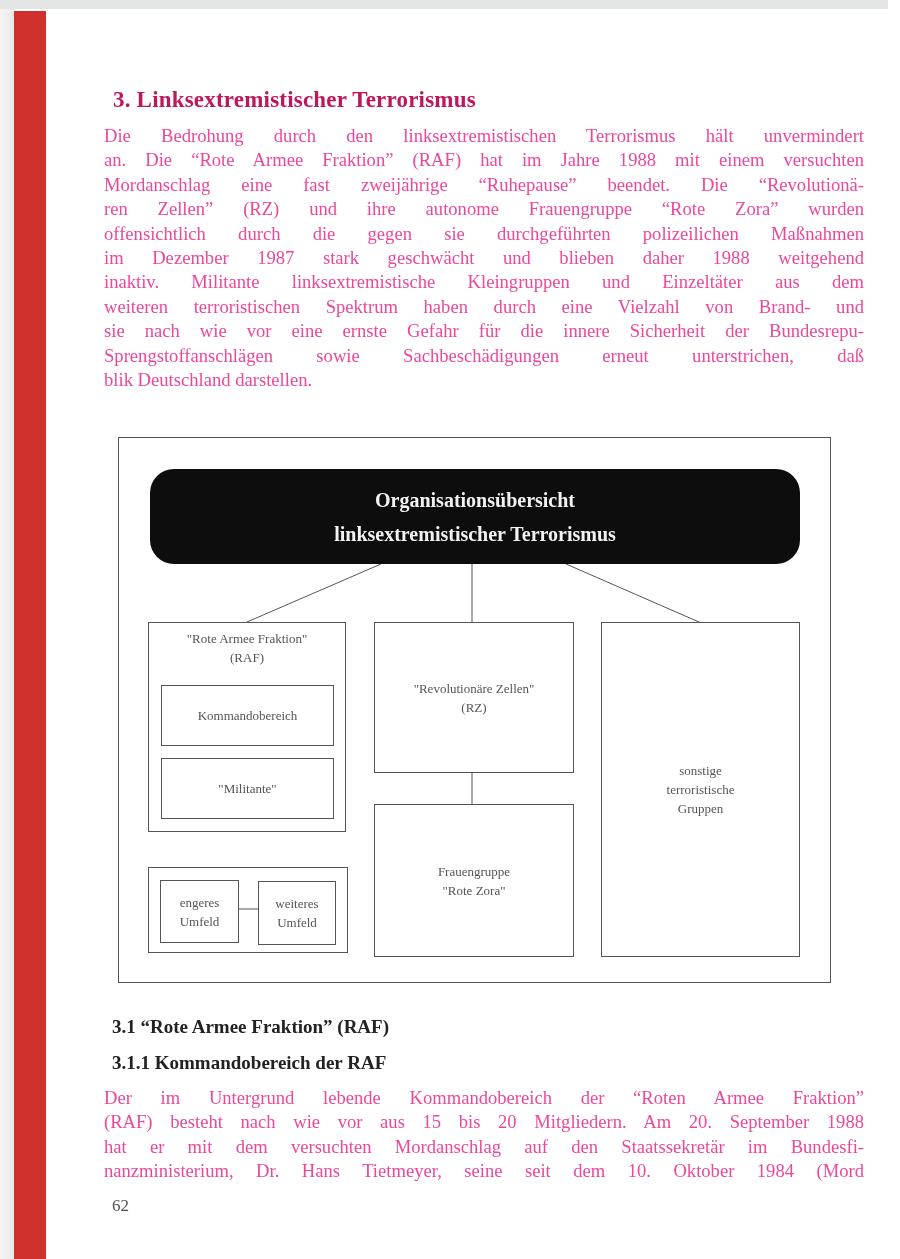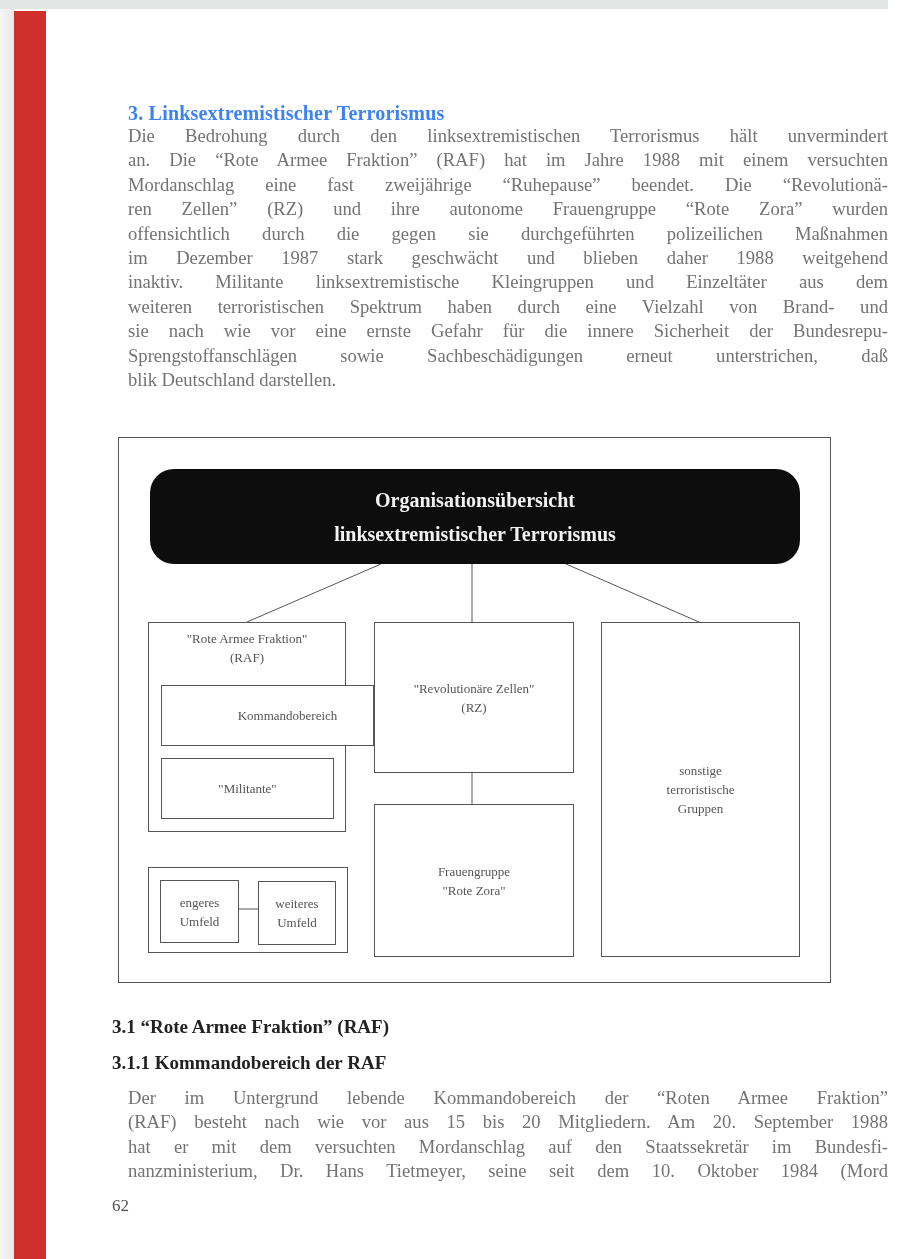--- a/index.html
+++ b/index.html
@@ -15,26 +15,26 @@
     }
     .left-shadow {
       position: absolute; left: 0; top: 9px; width: 14px; height: 1250px;
       background: linear-gradient(to right, #f6f6f6, #e9e9e9);
     }
     .red-bar {
       position: absolute; left: 14px; top: 11px; width: 32px; height: 1248px;
       background: #d0302c;
     }
     h1 {
-      position: absolute; left: 112px; top: 86px; margin: 16px;
-      font-size: 20px; font-weight: bold; color: #3b82f6; letter-spacing: 0.2px;
+      position: absolute; left: 112px; top: 86px; margin: 1px;
+      font-size: 23px; font-weight: bold; color: #be185d; letter-spacing: 0.2px;
     }
     .para {
-      position: absolute; left: 128px; width: 760px; margin: 0;
-      font-size: 18.6px; line-height: 24.4px; color: #737373;
+      position: absolute; left: 104px; width: 760px; margin: 0;
+      font-size: 18.6px; line-height: 24.4px; color: #ec4899;
       text-align: justify; text-align-last: left;
     }
     .para span.line { display: block; text-align: justify; text-align-last: justify; white-space: nowrap; }
     .para span.line.last { text-align-last: left; }
 
     
     .diagram {
       position: absolute; left: 118px; top: 437px; width: 711px; height: 544px;
       border: 1px solid #555;
     }
@@ -97,21 +97,21 @@
 
   <div class="dia-header">
     <span>Organisationsübersicht</span>
     <span>linksextremistischer Terrorismus</span>
   </div>
 
   <div class="box top-label" style="left:29px; top:184px; width:198px; height:210px;">
     <span>"Rote Armee Fraktion"</span>
     <span>(RAF)</span>
   </div>
-  <div class="box" style="left:42px; top:247px; width:171px; height:59px;padding-left:40px;">
+  <div class="box" style="left:42px; top:247px; width:171px; height:59px;">
     <span>Kommandobereich</span>
   </div>
   <div class="box" style="left:42px; top:320px; width:171px; height:59px;">
     <span>"Militante"</span>
   </div>
 
   <div class="box" style="left:29px; top:429px; width:198px; height:84px;"></div>
   <svg style="position:absolute; left:0; top:0;" width="711" height="544">
     <line x1="118" y1="471" x2="139" y2="471" stroke="#555" stroke-width="1"></line>
   </svg>

